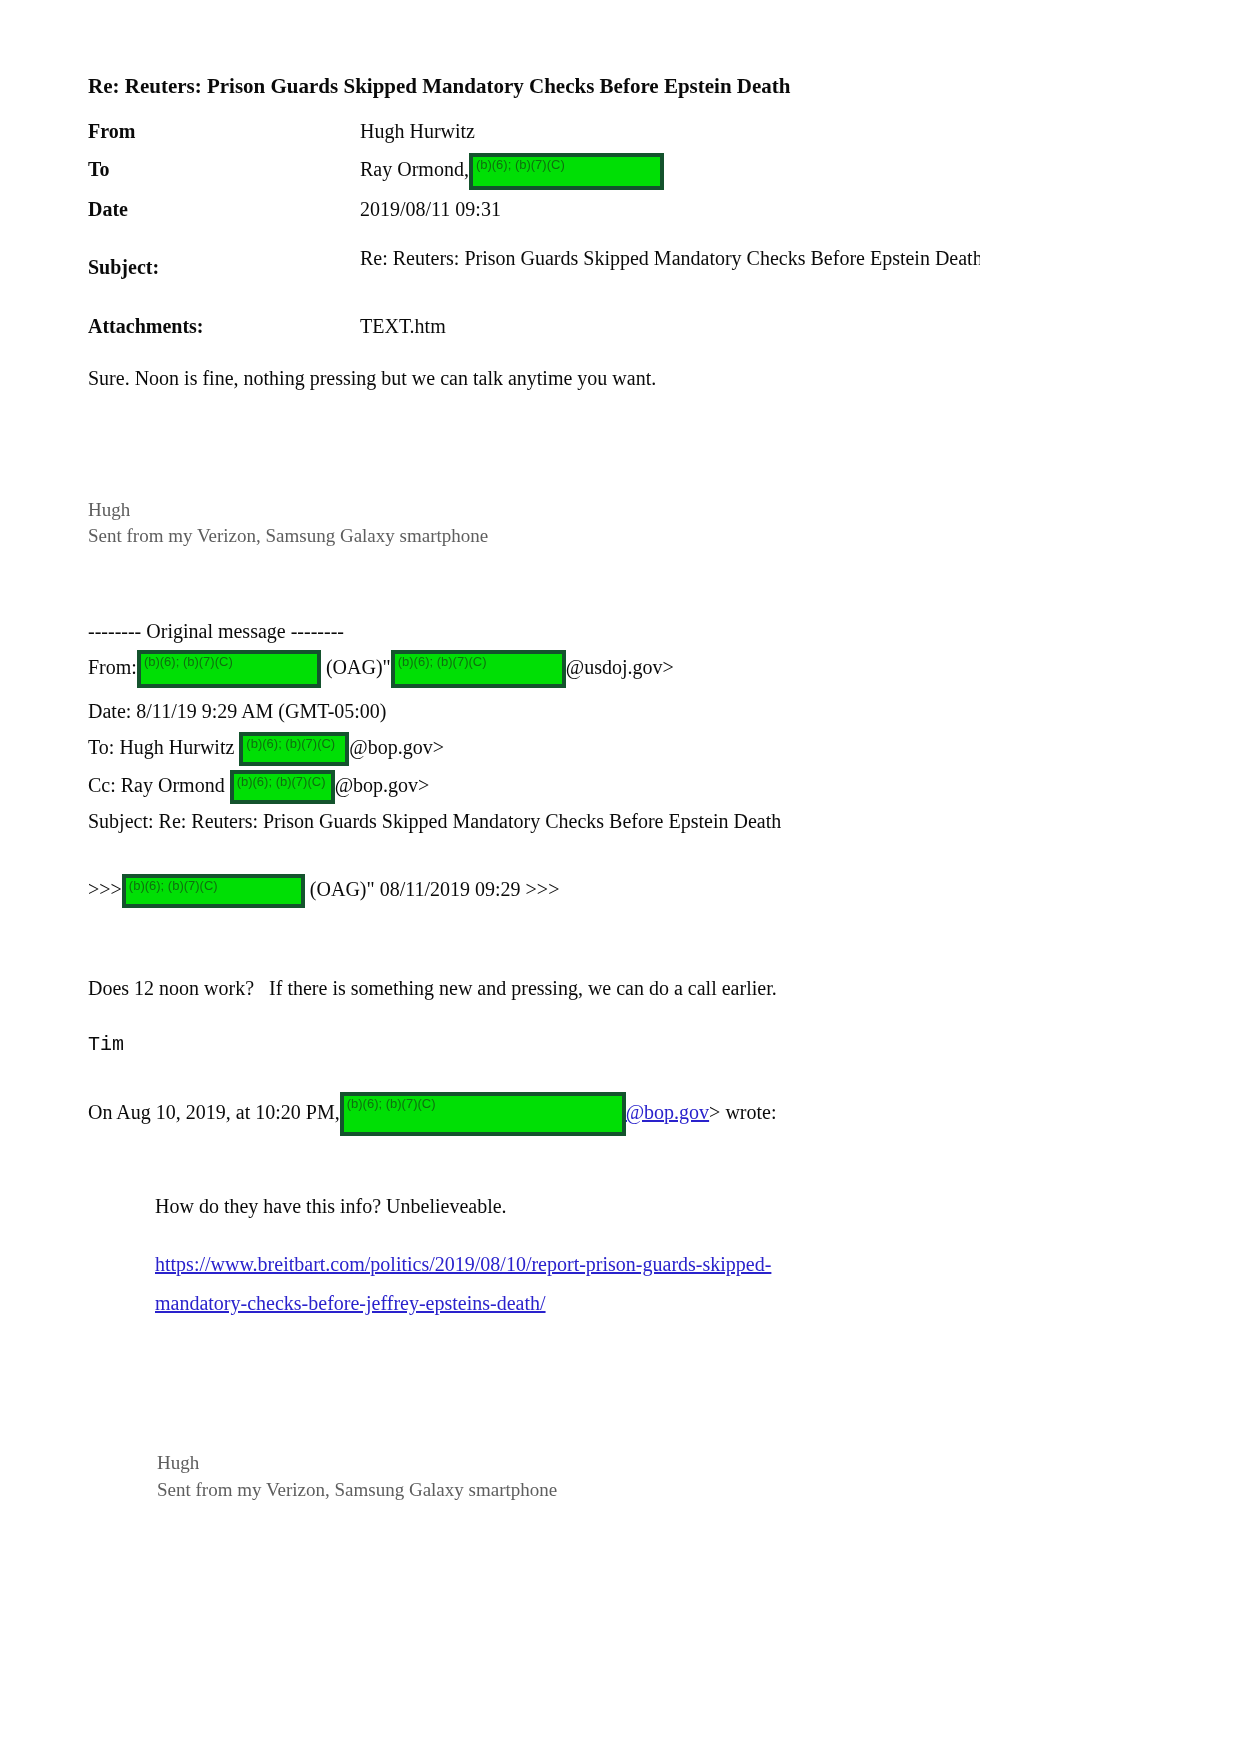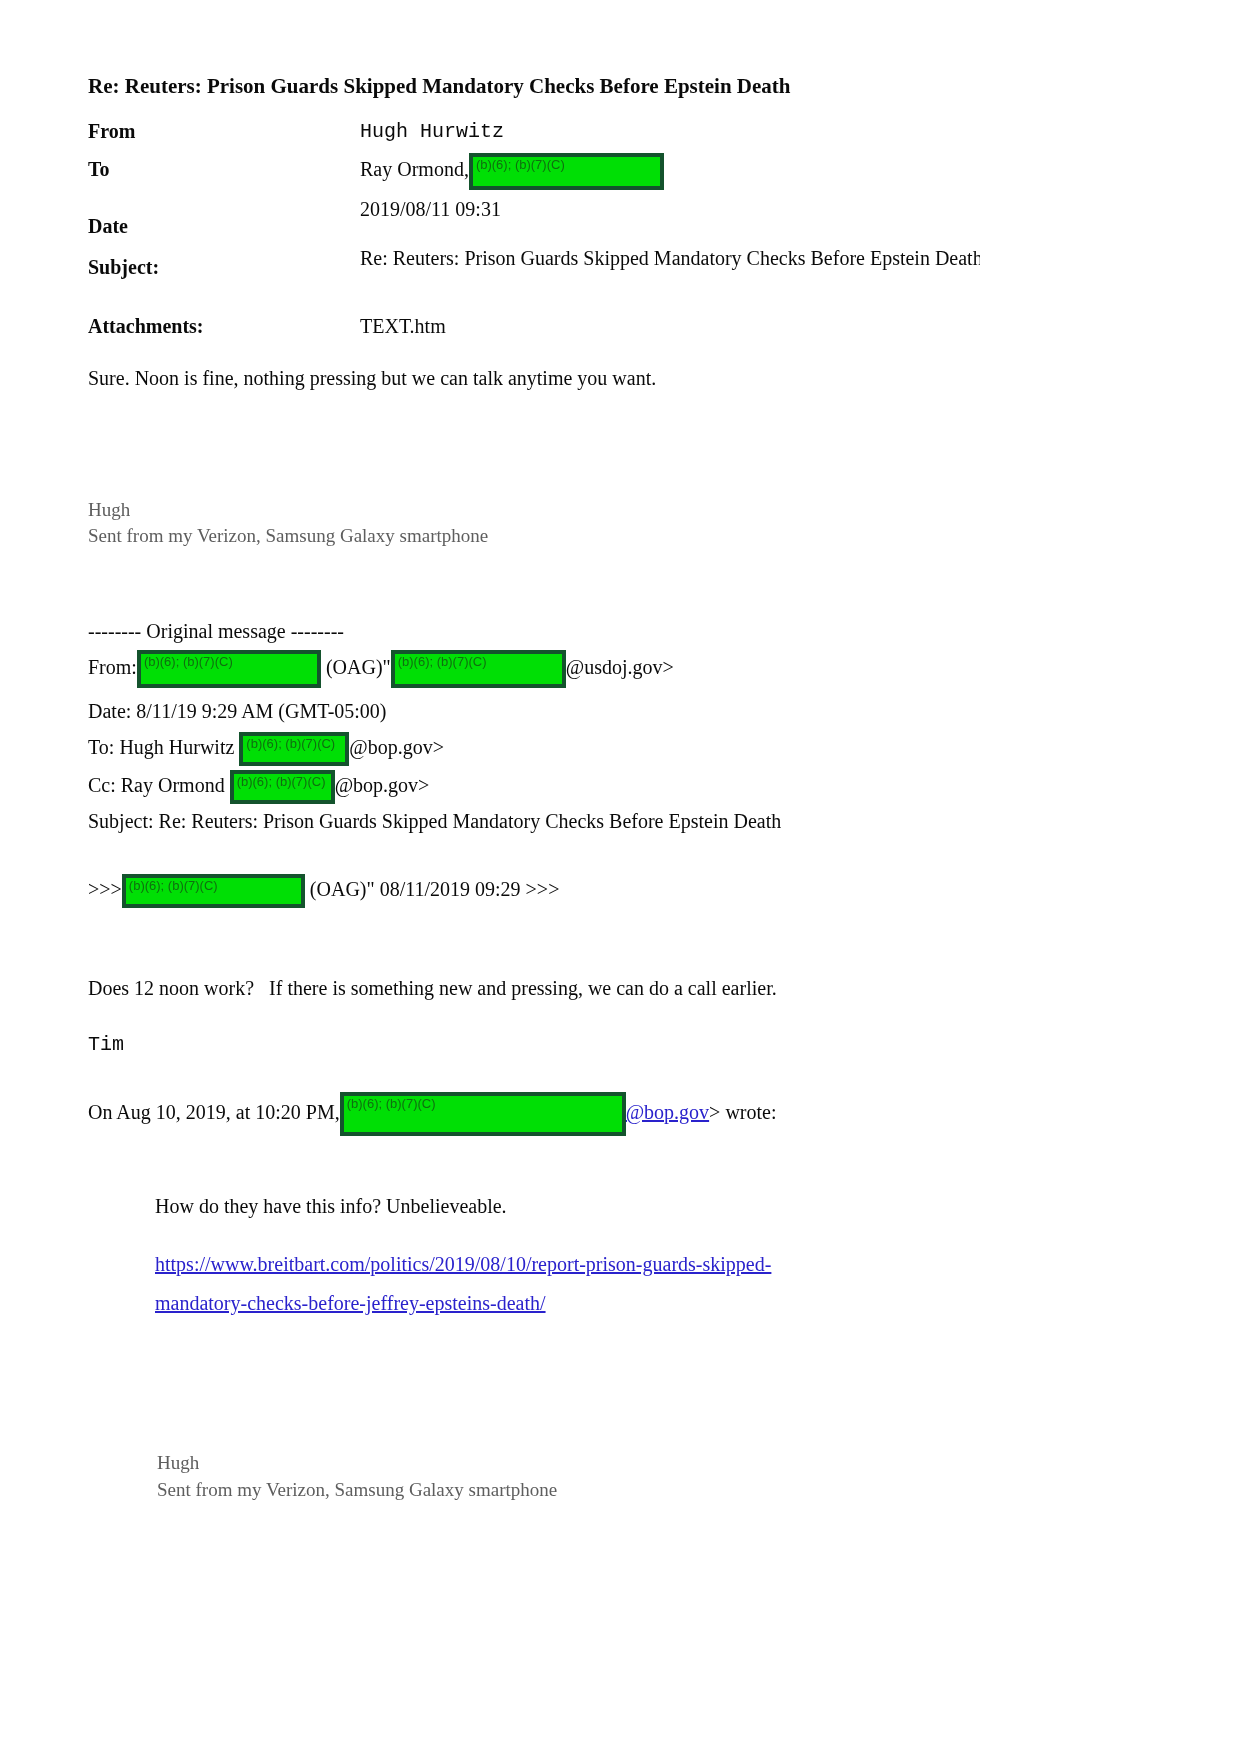--- a/index.html
+++ b/index.html
@@ -37,26 +37,26 @@
   }
 </style>
 </head>
 <body>
 
 <div class="page">
 
   <div class="abs title" style="left:88px;top:74px;">Re: Reuters: Prison Guards Skipped Mandatory Checks Before Epstein Death</div>
 
   <div class="abs lbl" style="top:120px;">From</div>
-  <div class="abs val" style="top:120px;font-family:Liberation Mono, monospace;">Hugh Hurwitz</div>
+  <div class="abs val" style="top:120px;">Hugh Hurwitz</div>
 
   <div class="abs lbl" style="top:158px;">To</div>
   <div class="abs val line" style="top:153px;"><span>Ray Ormond,</span><span class="rbox" style="width:195px;height:37px;"><span class="rlabel">(b)(6); (b)(7)(C)</span></span></div>
 
-  <div class="abs lbl" style="top:198px;margin-top:17px;">Date</div>
+  <div class="abs lbl" style="top:198px;">Date</div>
   <div class="abs val" style="top:198px;">2019/08/11 09:31</div>
 
   <div class="abs lbl" style="top:256px;">Subject:</div>
   <div class="abs val wrapval" style="top:240px;">Re: Reuters: Prison Guards Skipped Mandatory Checks Before Epstein Death</div>
 
   <div class="abs lbl" style="top:315px;">Attachments:</div>
   <div class="abs val" style="top:315px;">TEXT.htm</div>
 
   <div class="abs" style="left:88px;top:367px;">Sure. Noon is fine, nothing pressing but we can talk anytime you want.</div>
 

